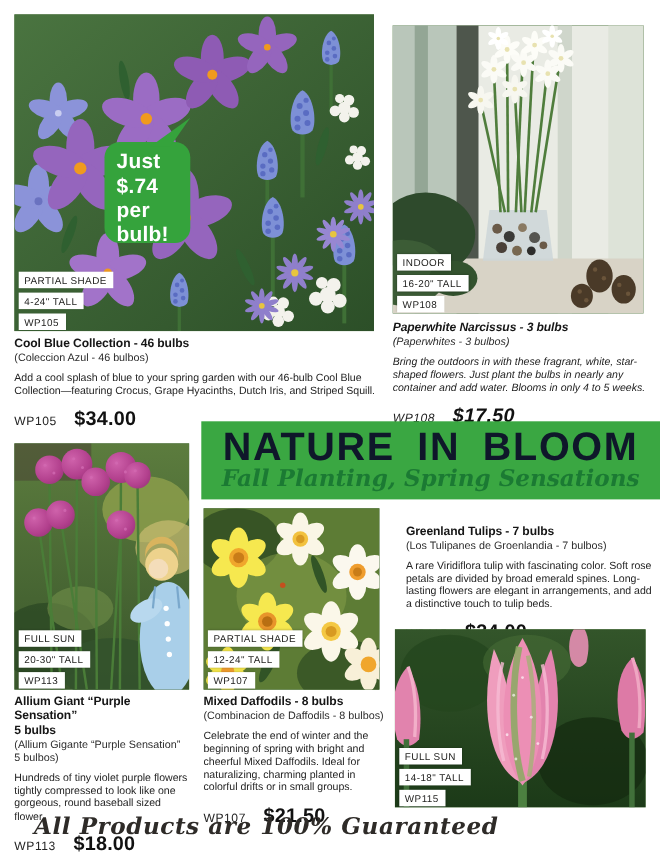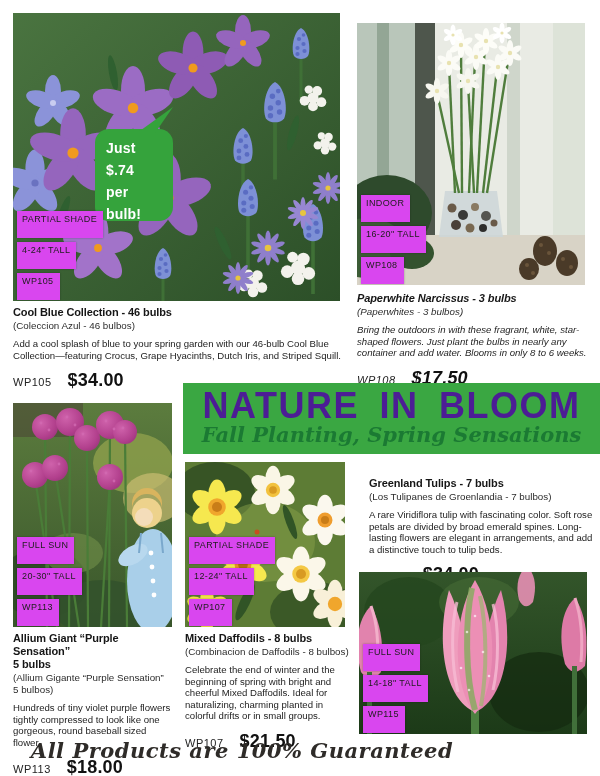--- a/index.html
+++ b/index.html
@@ -3,39 +3,39 @@
 <meta charset="utf-8">
 <style>
   html,body{margin:0;padding:0;background:#ffffff;}
   .page{position:relative;width:600px;height:776px;background:#fff;overflow:hidden;
         font-family:"Liberation Sans",sans-serif;color:#1e1e1e;}
   .photo{position:absolute;overflow:hidden;background:#446b35;}
   .photo svg{display:block;width:100%;height:100%;}
   
   .tags{position:absolute;left:4px;bottom:1px;display:flex;flex-direction:column;
         align-items:flex-start;gap:4px;}
-  .tag{background:#d946ef;color:#1d1d1b;font-size:9px;letter-spacing:.4px;
-       padding:3px 6px 14px 5px;box-shadow:0 0 2px rgba(0,0,0,.3);white-space:nowrap;}
+  .tag{background:#ffffff;color:#1d1d1b;font-size:9px;letter-spacing:.4px;
+       padding:3px 6px 2px 5px;box-shadow:0 0 2px rgba(0,0,0,.3);white-space:nowrap;}
   
   .badge{position:absolute;left:82px;top:116px;width:78px;height:92px;background:#35a33c;
-         border-radius:14px;color:#fff;font-weight:bold;font-size:14px;line-height:22px;
+         border-radius:14px;color:#fff;font-weight:bold;font-size:19px;line-height:22px;
          padding:8px 0 0 11px;box-sizing:border-box;letter-spacing:.2px;}
   .badge svg.tail{position:absolute;top:-22px;right:-2px;width:40px;height:26px;}
   
   .pinfo{position:absolute;}
   .ptitle{font-size:11px;font-weight:bold;line-height:13px;color:#161616;letter-spacing:-.1px;}
   .psub{font-size:9.8px;line-height:12px;color:#2c2c2c;margin-top:1px;}
   .pdesc{font-size:9.6px;line-height:11.5px;color:#232323;margin-top:6px;}
   .pprice{margin-top:9px;display:flex;align-items:baseline;}
   .pcode{font-size:11px;color:#232323;letter-spacing:.5px;}
   .pamount{font-size:18px;font-weight:bold;color:#111;margin-left:16px;letter-spacing:.2px;}
   
   .banner{position:absolute;left:183px;top:383px;width:417px;height:71px;background:#3aa742;
           text-align:center;overflow:visible;}
-  .banner-title{color:#4c1d95;font-size:36px;font-weight:bold;letter-spacing:1.5px;
+  .banner-title{color:#0f172a;font-size:36px;font-weight:bold;letter-spacing:1.5px;
                 word-spacing:9px;line-height:40px;margin-top:3px;white-space:nowrap;}
   .banner-sub{font-family:"DejaVu Serif",serif;font-style:italic;font-weight:bold;
               color:#1b7a33;font-size:21px;line-height:23px;margin-top:-3px;}
   
   .guarantee{position:absolute;left:0;top:738px;width:484px;text-align:center;
              font-family:"DejaVu Serif",serif;font-style:italic;font-weight:bold;
              font-size:21px;color:#2e2b28;letter-spacing:.5px;}
   
   #img1{left:13px;top:13px;width:327px;height:288px;}
   #txt1{left:13px;top:306px;width:345px;}
@@ -310,21 +310,21 @@
     </svg>
     <div class="tags">
       <span class="tag">INDOOR</span>
       <span class="tag">16-20" TALL</span>
       <span class="tag">WP108</span>
     </div>
   </div>
   <div class="pinfo" id="txt2">
     <div class="ptitle">Paperwhite Narcissus - 3 bulbs</div>
     <div class="psub">(Paperwhites - 3 bulbos)</div>
-    <div class="pdesc">Bring the outdoors in with these fragrant, white, star-shaped flowers. Just plant the bulbs in nearly any container and add water. Blooms in only 8 to 6 weeks.</div>
+    <div class="pdesc">Bring the outdoors in with these fragrant, white, star-shaped flowers. Just plant the bulbs in nearly any container and add water. Blooms in only 4 to 5 weeks.</div>
     <div class="pprice">
       <span class="pcode">WP108</span>
       <span class="pamount">$17.50</span>
     </div>
   </div>
 
   <div class="banner">
     <div class="banner-title">NATURE IN BLOOM</div>
     <div class="banner-sub">Fall Planting, Spring Sensations</div>
   </div>

